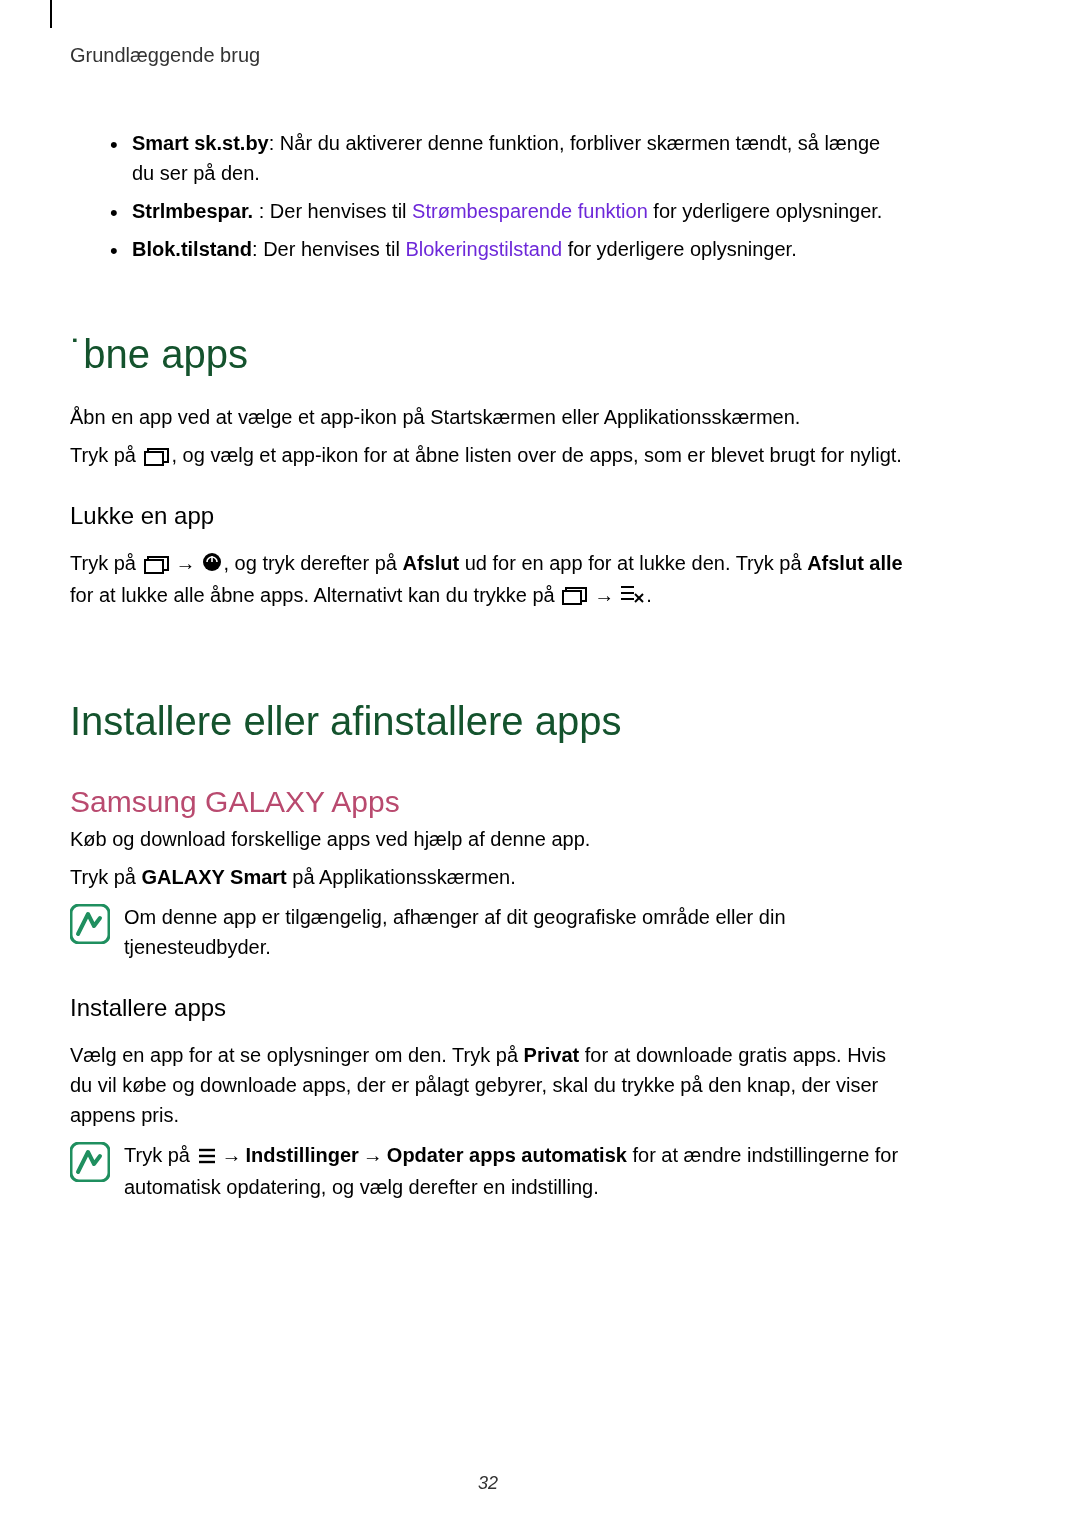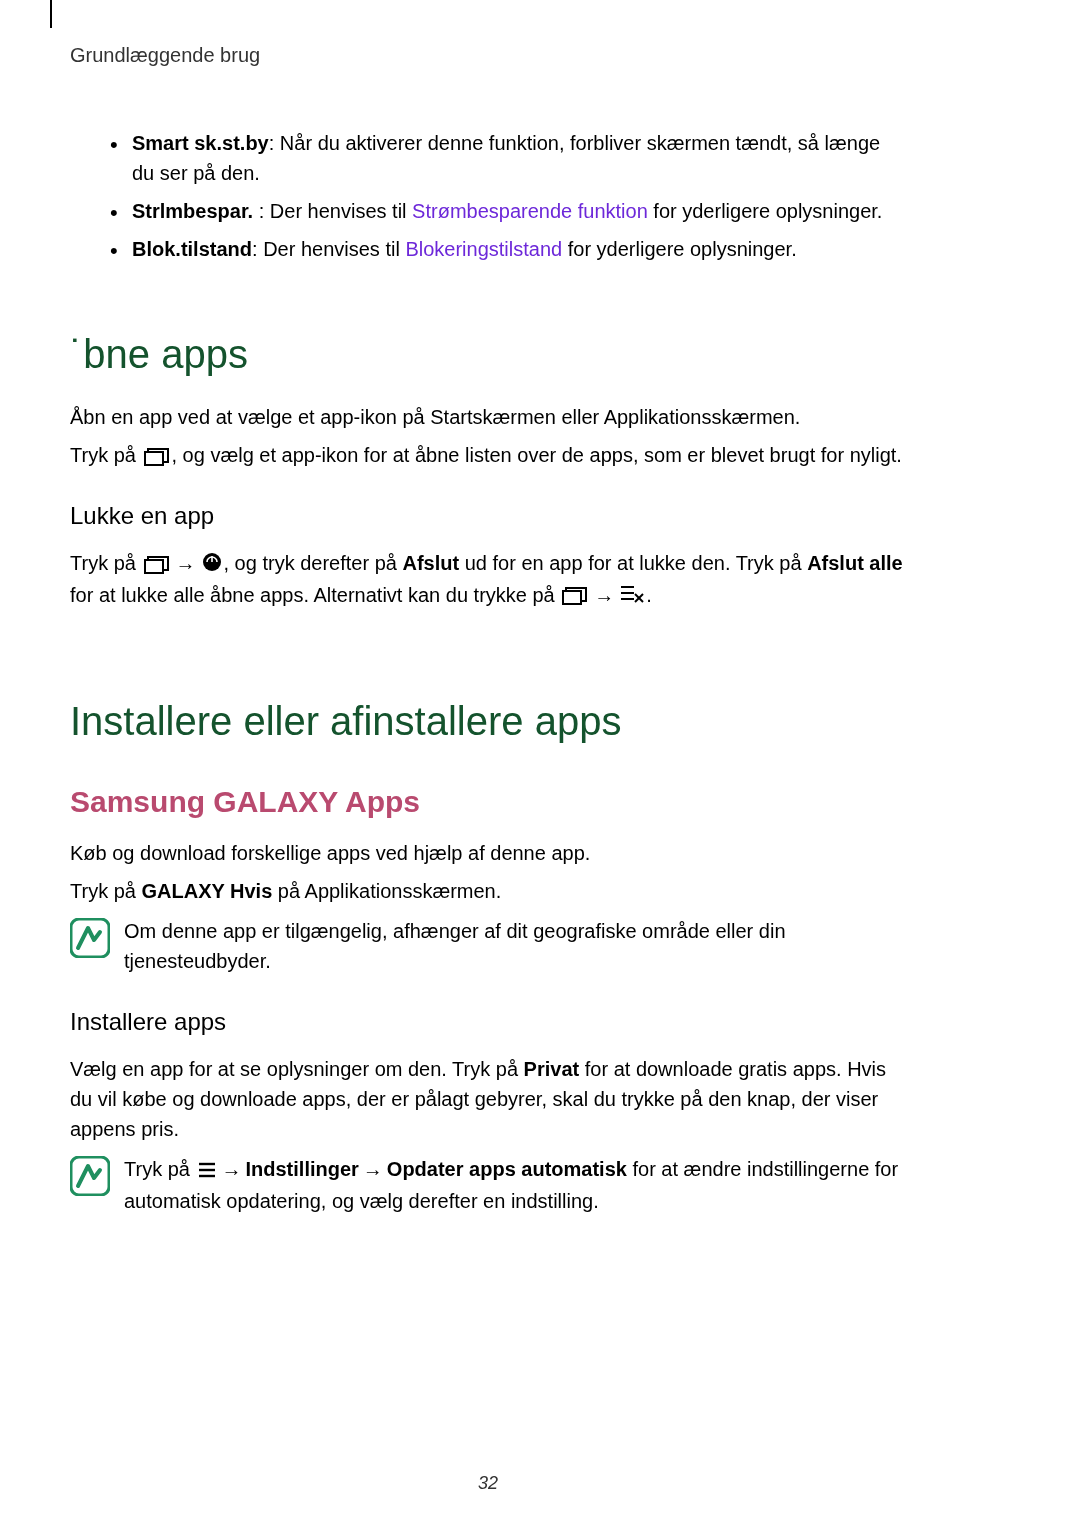--- a/index.html
+++ b/index.html
@@ -58,23 +58,22 @@
   h1.red {
     color: #14532d;
     font-size: 40px;
     font-weight: normal;
     margin-top: 30px;
     margin-bottom: 18px;
   }
   h2.red {
     color: #b94a6f;
     font-size: 30px;
-    font-weight: bold;
+    font-weight: normal;
     margin-top: 10px;
-    margin-bottom: 14px;
   }
   h3.black {
     font-size: 24px;
     font-weight: normal;
     margin-top: 28px;
     margin-bottom: 14px;
     color: #000;
   }
   p.body {
     font-size: 20px;
@@ -196,21 +195,21 @@
     </span>.
   </p>
 
   <div class="section-gap"></div>
 
   <h1 class="red">Installere eller afinstallere apps</h1>
 
   <h2 class="red" style="margin-top:28px">Samsung GALAXY Apps</h2>
   <p class="body">Køb og download forskellige apps ved hjælp af denne app.</p>
   <p class="body">
-    <span>Tryk på </span><span class="bold">GALAXY Hvis</span><span> på Applikationsskærmen.</span>
+    <span>Tryk på </span><span class="bold">GALAXY Smart</span><span> på Applikationsskærmen.</span>
   </p>
 
   <div class="note-row">
     <span class="note-icon">
       <svg width="40" height="40" viewBox="0 0 40 40">
           <rect x="1" y="1" width="38" height="38" rx="8" fill="none" stroke="#1f8f5f" stroke-width="3"></rect>
           <path d="M8 30 L18 10 L24 22 L30 14" fill="none" stroke="#1f8f5f" stroke-width="4" stroke-linecap="round" stroke-linejoin="round"></path>
         </svg>
     </span>
     <div class="note-text">Om denne app er tilgængelig, afhænger af dit geografiske område eller din tjenesteudbyder.</div>

